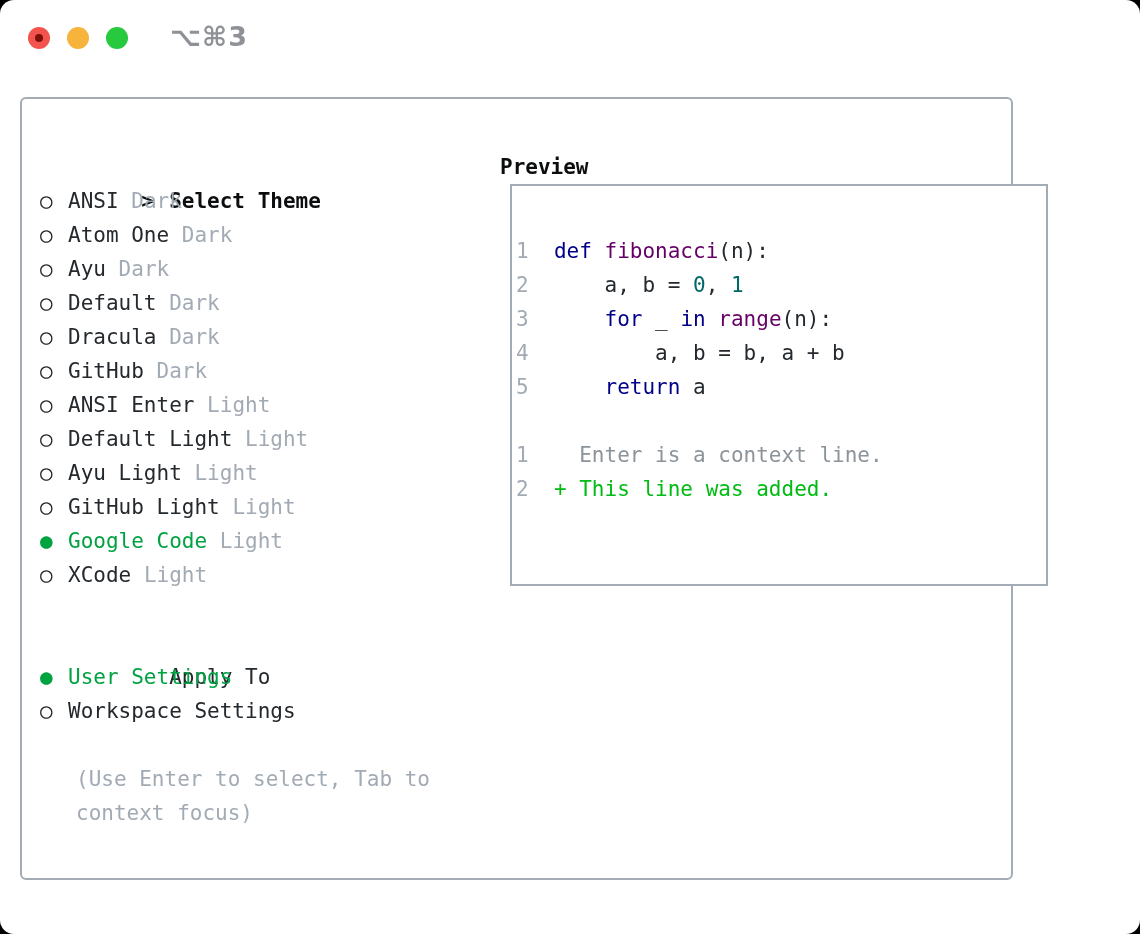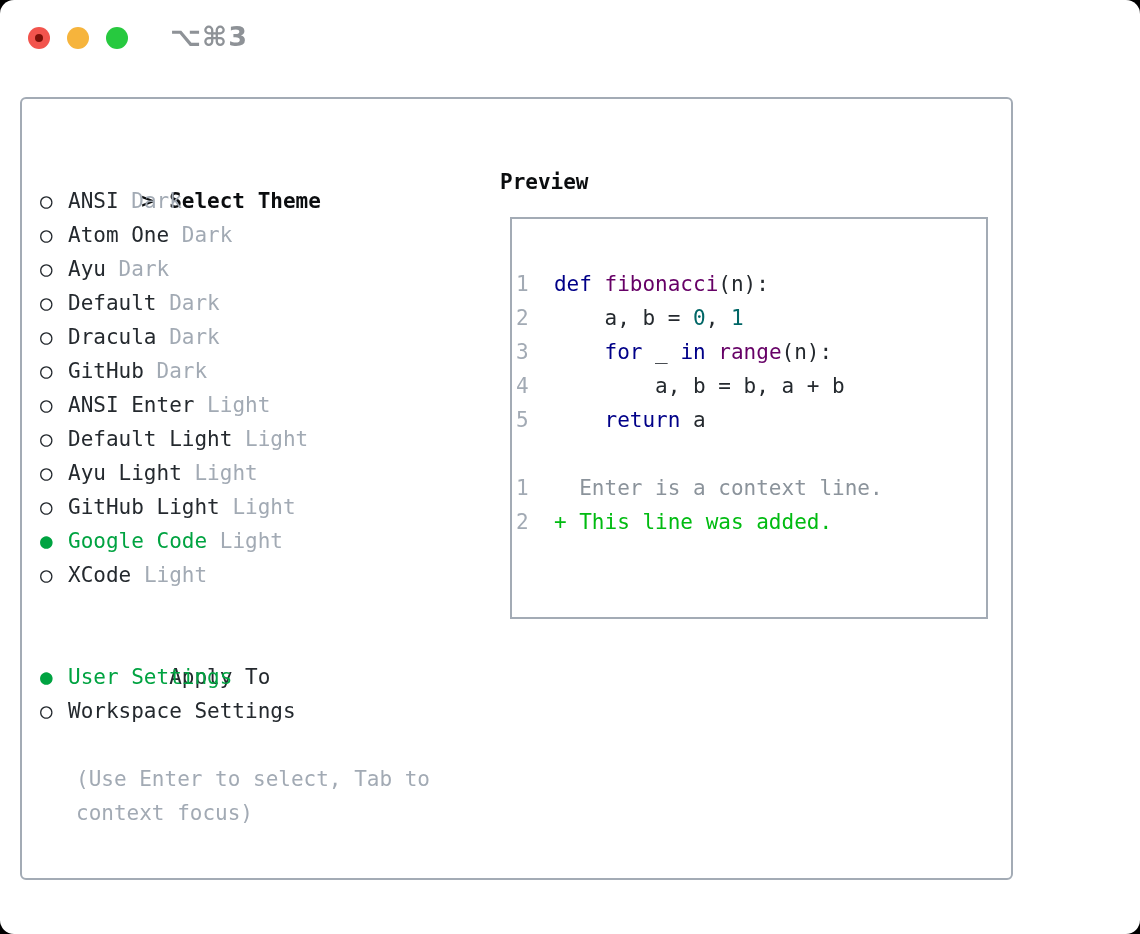--- a/index.html
+++ b/index.html
@@ -15,31 +15,31 @@
   .tl.yellow{left:67px;background:var(--tl_yellow);}
   .tl.green{left:106px;background:var(--tl_green);}
   .shortcut{position:absolute;left:170px;top:21px;font-size:27px;font-weight:600;
             color:var(--shortcut);font-family:"DejaVu Sans", sans-serif;letter-spacing:1px;}
 
   
   .panel{position:absolute;left:20px;top:97px;width:993px;height:783px;box-sizing:border-box;
          border:2px solid var(--border);border-radius:6px;background:#fff;}
 
   .left-col{position:absolute;left:18px;top:51px;}
-  .right-col{position:absolute;left:478px;top:66px;}
+  .right-col{position:absolute;left:478px;top:51px;}
 
   .row{height:34px;line-height:34px;font-size:21px;color:var(--text);white-space:pre;}
   .row.spacer{height:34px;}
   .sym{display:inline-block;width:28px;color:var(--text);}
   .bold{font-weight:700;color:var(--heading);}
   .tag{color:var(--muted);}
   .sel{color:var(--green);}
   .help{color:var(--muted);margin-left:36px;}
 
-  .preview-box{margin-left:10px;margin-top:18px;width:478px;height:402px;box-sizing:border-box;
+  .preview-box{margin-left:10px;width:538px;height:402px;box-sizing:border-box;
                border:2px solid var(--border);padding:48px 0 0 4px;background:#fff;overflow:hidden;}
   .codeline{height:34px;line-height:34px;font-size:21px;white-space:pre;color:var(--text);}
   .lnum{display:inline-block;width:3ch;color:var(--muted);}
   .tok-kw{color:var(--kw);}
   .tok-fn{color:var(--fn);}
   .tok-num{color:var(--num);}
   .diff-context{color:var(--context);}
   .diff-deleted{color:var(--red);}
   .diff-added{color:var(--diffgreen);}
 </style>

